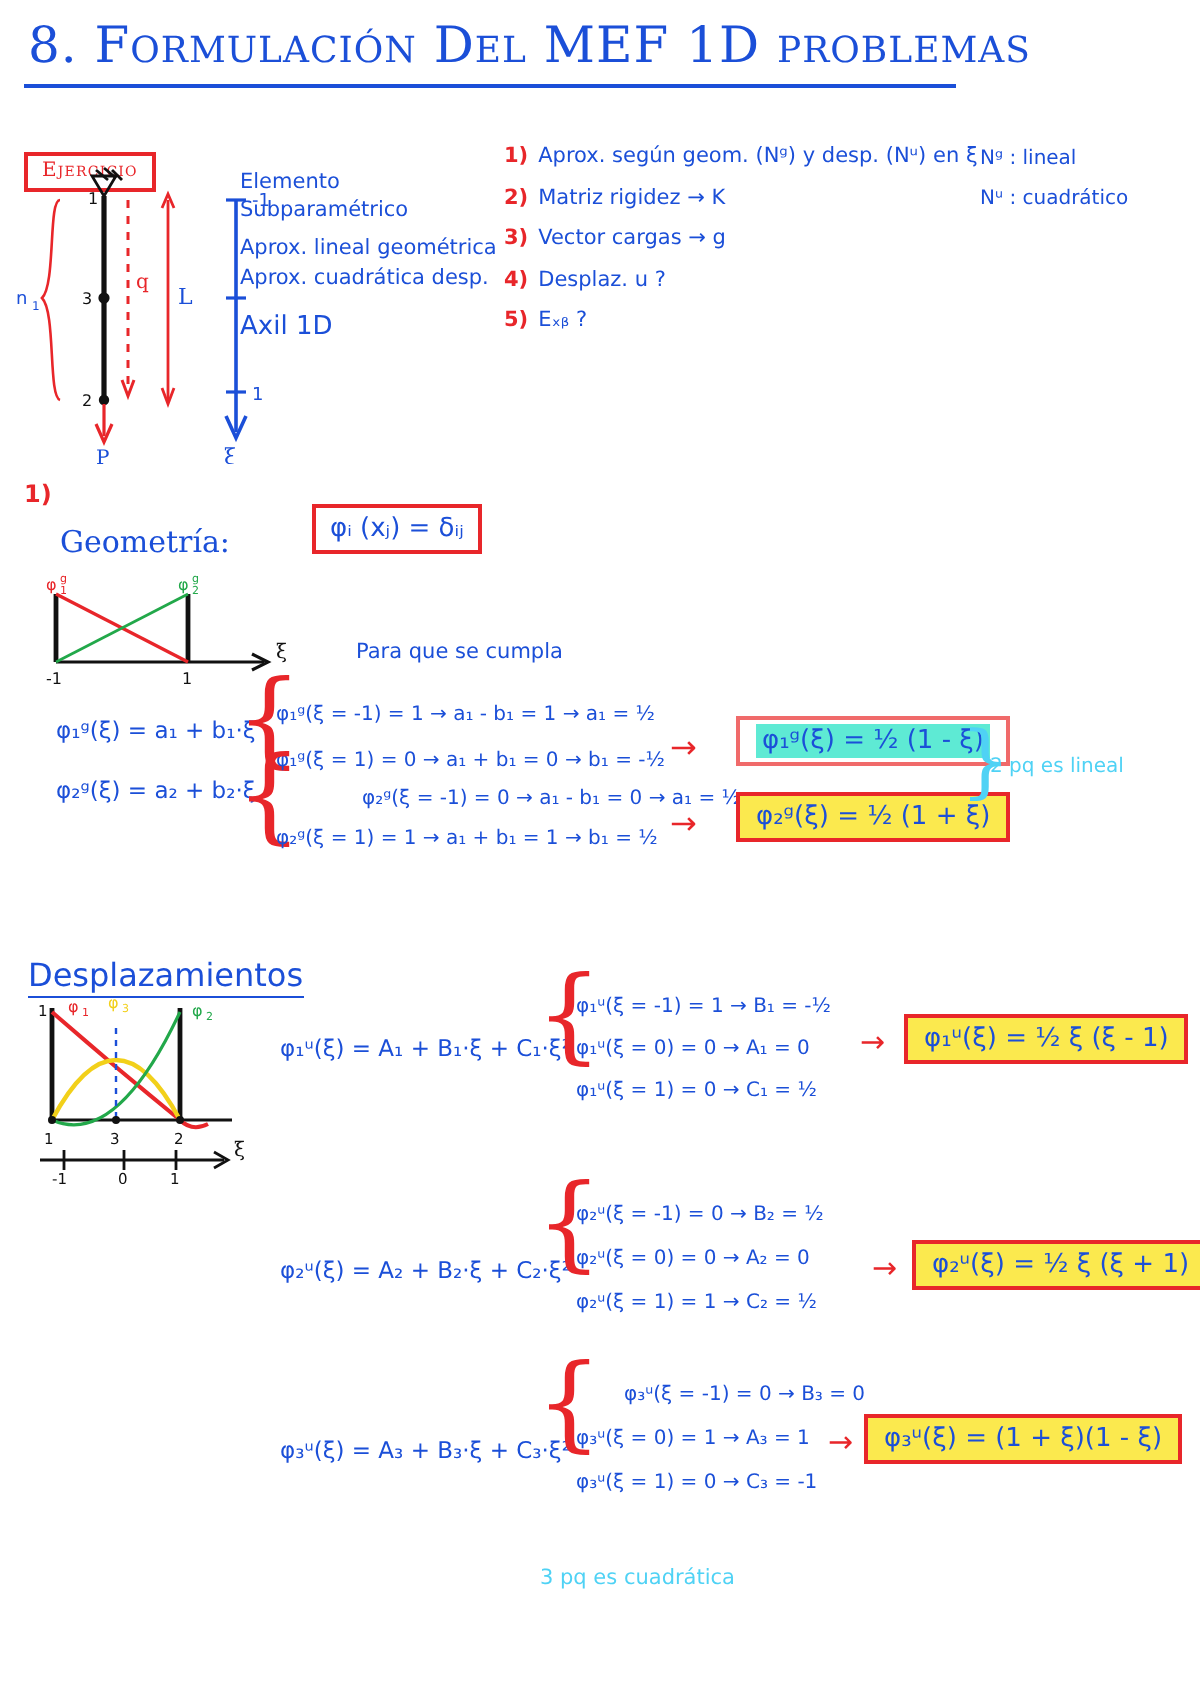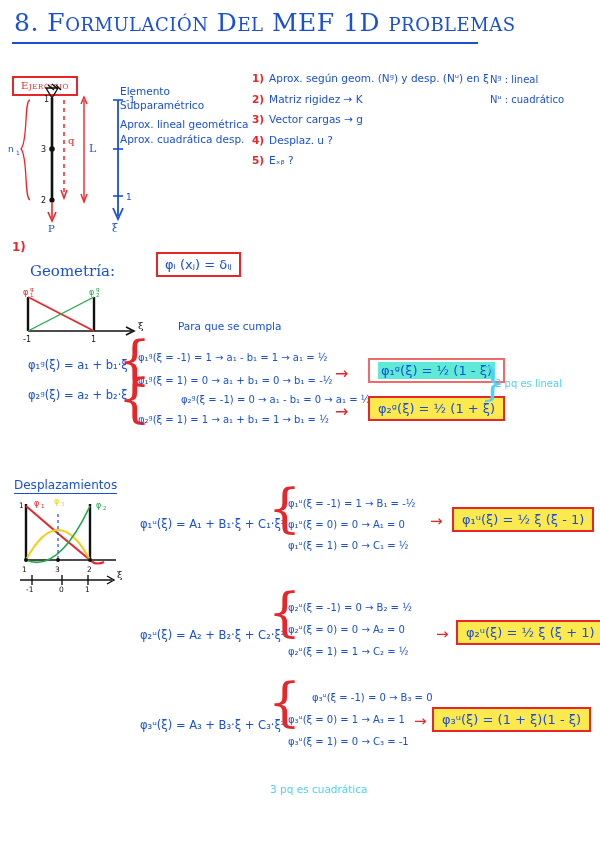--- a/index.html
+++ b/index.html
@@ -66,21 +66,21 @@
   .brace{position:absolute;font-size:52px;line-height:0.8;color:#e8262a;font-family:"DejaVu Serif","Liberation Serif",serif;}
   .cond{position:absolute;font-size:10px;white-space:nowrap;}
 
   
   .resbox{position:absolute;border:2px solid #e8262a;background:#fbe94e;
           padding:3px 8px;font-size:13px;white-space:nowrap;color:#1b4fd8;}
   .resbox-sh{position:absolute;border:2px solid #f06a6a;padding:3px 8px;font-size:13px;
              white-space:nowrap;color:#1b4fd8;background:#fff;}
 
   
-  #desp-label{left:14px;top:478px;font-size:12px;border-bottom:1.6px solid #1b4fd8;padding-bottom:1px;}
+  #desp-label{left:14px;top:478px;font-size:16px;border-bottom:1.6px solid #1b4fd8;padding-bottom:1px;}
   #desp-chart{left:12px;top:496px;width:120px;height:96px;}
 
   #note-lin{left:495px;top:378px;font-size:10px;color:#4fd2f5;white-space:nowrap;}
   #note-cuad{left:270px;top:783px;font-size:10.5px;color:#4fd2f5;white-space:nowrap;}
   .cbrace{position:absolute;color:#4fd2f5;font-size:40px;font-family:"DejaVu Serif","Liberation Serif",serif;}
 </style>
 </head>
 <body>
 
 <div class="abs blue" id="title">8. Formulación Del MEF 1D problemas</div>
@@ -135,20 +135,21 @@
     <text x="104" y="150" font-size="11" fill="#1b4fd8" font-family="DejaVu Serif, serif">ξ</text>
   </svg>
 </div>
 
 <div class="abs blue" id="desc">
   <span class="l">Elemento</span>
   <span class="l">Subparamétrico</span>
   <span class="sp"></span>
   <span class="l">Aprox. lineal geométrica</span>
   <span class="l">Aprox. cuadrática desp.</span>
+  <span id="axil">Axil 1D</span>
 </div>
 
 <div class="abs" id="tasks">
   <div class="task">
     <span class="num">1)</span>
     <span class="txt">Aprox. según geom. (Nᵍ) y desp. (Nᵘ) en ξ</span>
   </div>
   <div class="task">
     <span class="num">2)</span>
     <span class="txt">Matriz rigidez → K</span>

